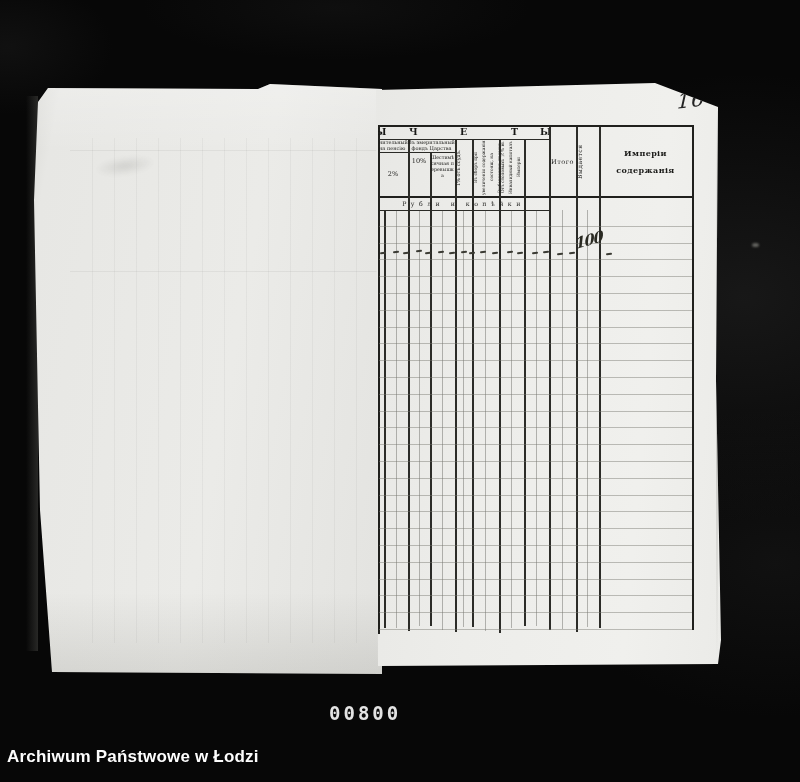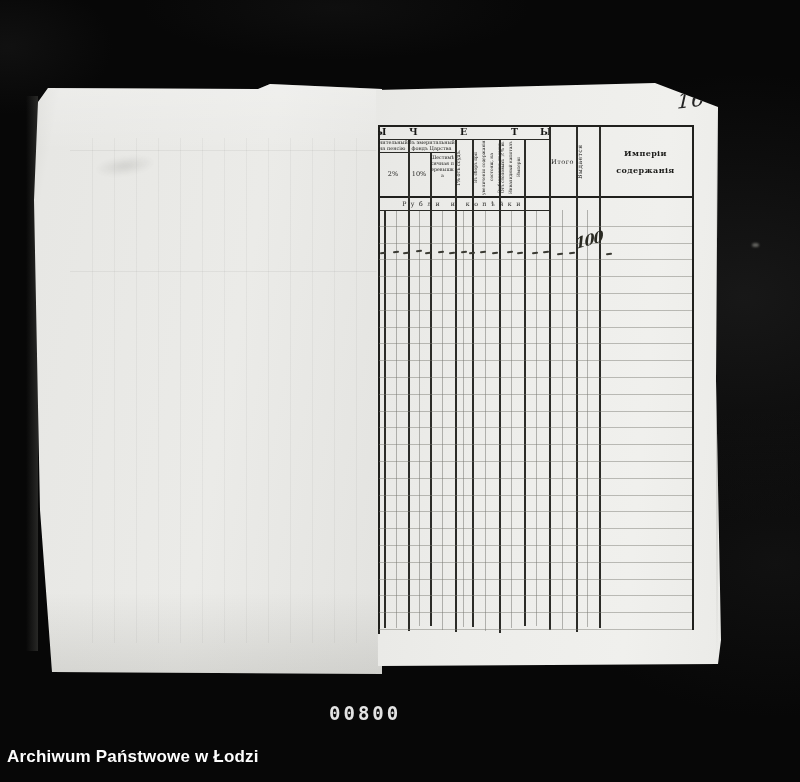--- a/index.html
+++ b/index.html
@@ -51,21 +51,21 @@
   .row-ruling{position:absolute;left:5px;top:130px;width:313px;height:422px;
     background:repeating-linear-gradient(to bottom, transparent 0 15.8px, rgba(118,118,110,.45) 15.8px 16.8px);}
 
   
   .cell{position:absolute;color:#1c1c1a;overflow:hidden;}
   .bl{position:absolute;top:1px;font-weight:bold;font-size:9.5px;color:#181816;}
   .c-band{left:4px;top:45px;width:171px;height:14px;}
   .c-pension-label{left:5px;top:60px;width:29px;height:12px;font-size:5px;line-height:1.15;}
   .c-pension-rate{left:4px;top:71px;width:30px;height:45px;display:flex;align-items:center;justify-content:center;font-size:6.5px;}
   .c-emerital-group{left:34px;top:59px;width:47px;height:13px;font-size:5px;line-height:1.2;text-align:center;}
-  .c-emerital-rate{left:34px;top:72px;width:22px;height:44px;display:flex;align-items:center;justify-content:center;font-size:6.5px;}
+  .c-emerital-rate{left:34px;top:59px;width:22px;height:44px;display:flex;align-items:center;justify-content:center;font-size:6.5px;}
   .c-surplus{left:56px;top:72px;width:25px;height:44px;font-size:4.8px;line-height:1.25;text-align:center;
     word-break:break-all;padding-top:3px;box-sizing:border-box;}
   .vtext{writing-mode:vertical-rl;transform:rotate(180deg);text-align:center;display:flex;justify-content:center;}
   .c-loans{left:81px;top:59px;width:17px;height:57px;font-size:5px;}
   .c-salary{left:98px;top:59px;width:27px;height:57px;font-size:4.4px;line-height:1.8;}
   .c-invalid{left:125px;top:59px;width:25px;height:57px;font-size:4.4px;line-height:1.8;}
   .c-total{left:175px;top:47px;width:27px;height:70px;display:flex;align-items:center;justify-content:center;font-size:6.5px;letter-spacing:.5px;border-radius:7px;}
   .c-issued{left:202px;top:47px;width:23px;height:69px;font-size:6px;letter-spacing:.5px;}
   .c-receipt{left:225px;top:47px;width:93px;height:69px;display:flex;flex-direction:column;align-items:center;justify-content:center;
     gap:7px;font-weight:bold;font-size:8px;letter-spacing:.4px;}

